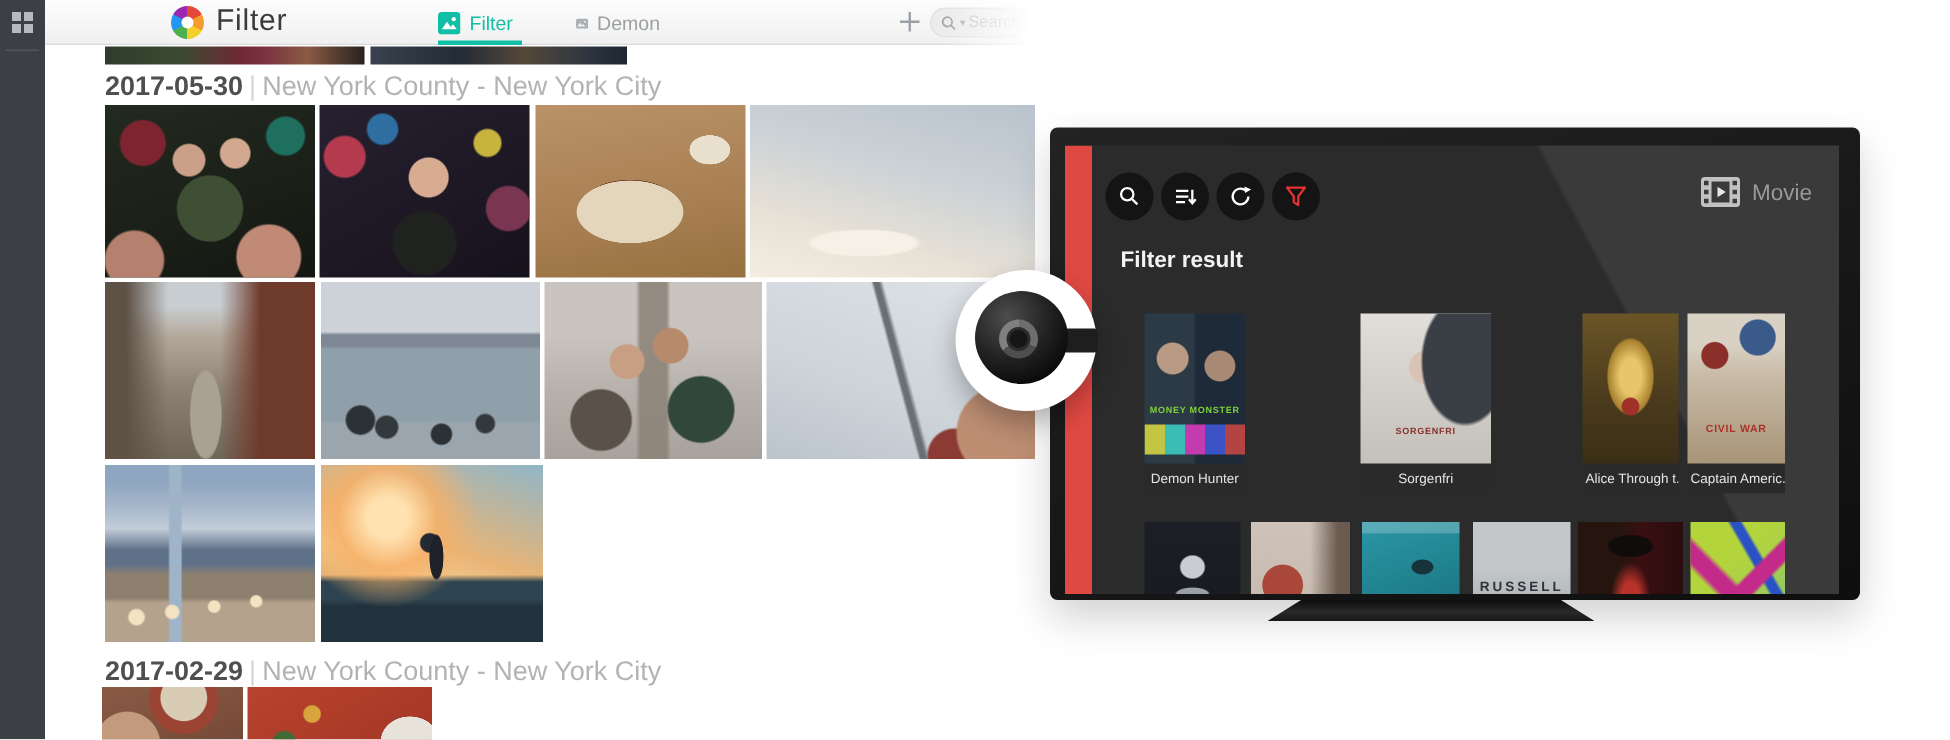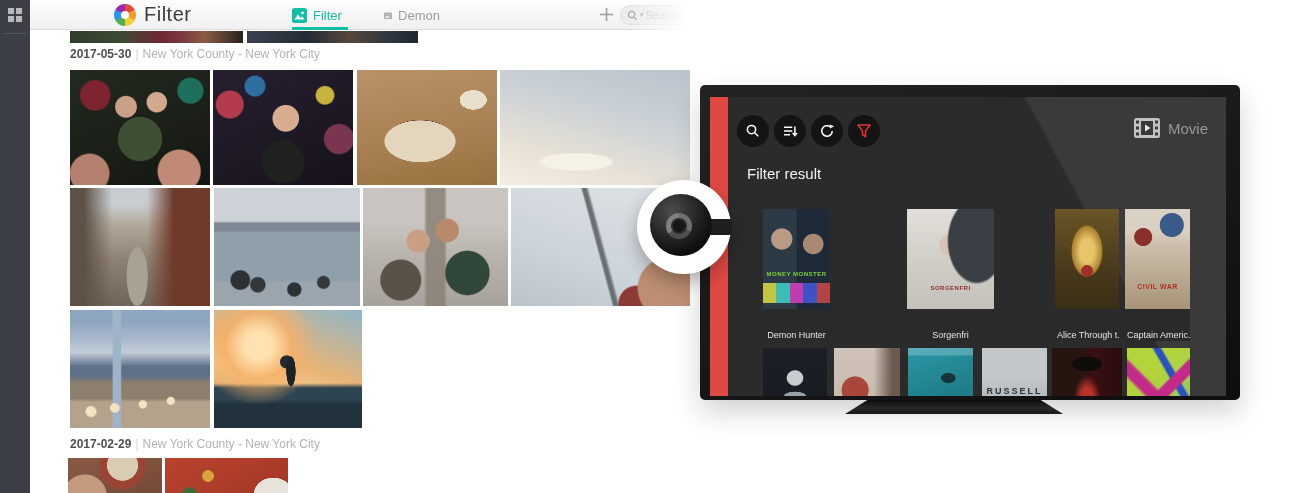--- a/index.html
+++ b/index.html
@@ -31,21 +31,21 @@
                  background:#ececec; border:1px solid #e1e1e1; display:flex; align-items:center; padding:0 6px; gap:2px; z-index:5;}
   .search-pill input { border:none; outline:none; background:transparent; width:36px; font-size:11px; color:#888;
                        font-family:"Liberation Sans",sans-serif;}
   .search-pill input::placeholder { color:#c6c6c6; }
   .caret { font-size:7px; color:#b0b0b0; }
   .topbar-fade { position:absolute; left:630px; top:0; width:64px; height:32px;
                  background:linear-gradient(to right, rgba(255,255,255,0), #fff 90%); z-index:6; pointer-events:none;}
 
   
   .ph { position:absolute; cursor:pointer; }
-  .date-row { position:absolute; left:70px; font-size:12px; color:#b3b3b3; }
+  .date-row { position:absolute; left:70px; font-size:18px; color:#b3b3b3; }
   .date-row b { color:#4f4f4f; font-weight:bold; }
   .date-sep { color:#d5d5d5; margin:0 4px; }
 
   .ph-strip-a { background:linear-gradient(90deg,#2f3c2b 0%,#3c4a33 30%,#6e2833 52%,#7a3340 62%,#8a5a44 78%,#27221e 100%); }
   .ph-strip-b { background:linear-gradient(90deg,#39424e,#232b36 35%,#55483a 60%,#2c3540 85%,#1e2630); }
 
   .ph-r1p1 { background:
     radial-gradient(circle at 40% 32%, #caa188 0 9%, rgba(202,161,136,0) 10%),
     radial-gradient(circle at 62% 28%, #d2a98e 0 8%, rgba(210,169,142,0) 9%),
     radial-gradient(circle at 78% 88%, #c08a76 0 14%, rgba(192,138,118,0) 15%),
@@ -126,26 +126,26 @@
             background:linear-gradient(62deg,#2b2b2b 70%, #3a3a3a 70.5%); }
   .red-stripe { position:absolute; left:0; top:0; width:18px; height:100%; background:#e04843; }
   .tv-stand { position:absolute; left:845px; top:399px; width:218px; height:15px; z-index:9;
               clip-path:polygon(11% 0, 89% 0, 100% 100%, 0 100%);
               background:linear-gradient(#0c0c0c,#2e2e2e 60%,#1a1a1a); }
 
   .tv-btn { position:absolute; width:32px; height:32px; border-radius:50%; background:#141414;
             display:flex; align-items:center; justify-content:center; cursor:pointer; }
   .tv-section { position:absolute; right:18px; top:21px; display:flex; align-items:center; gap:8px; }
   .tv-section-label { font-size:15px; color:#999; }
-  .filter-title { position:absolute; left:37px; top:68px; font-size:15px; font-weight:normal; color:#f2f2f2; }
+  .filter-title { position:absolute; left:37px; top:68px; font-size:15px; font-weight:bold; color:#f2f2f2; }
 
   .card { position:absolute; top:112px; cursor:pointer; }
   .poster { width:100%; height:100px; position:relative; overflow:hidden; }
   .card-label { height:20px; background:#2a2a2a; color:#e4e4e4; font-size:9px; line-height:20px;
-                text-align:center; white-space:nowrap; overflow:hidden; padding:16px 2px; }
+                text-align:center; white-space:nowrap; overflow:hidden; padding:0 2px; }
   .card.selected { top:105px; z-index:3; }
   .card.selected .poster { height:110px; border:2px solid #f2a33c; box-shadow:0 0 8px rgba(242,163,60,.75); }
   .card.selected .card-label { height:22px; line-height:22px; background:#dd4b47; color:#fff; font-size:10px; }
   .card2 { position:absolute; top:251px; height:100px; cursor:pointer; }
 
   .ptxt { position:absolute; width:100%; text-align:center; letter-spacing:.5px; }
 
   .art-r1p1 { background:
     radial-gradient(circle at 28% 30%, #b99a84 0 12%, rgba(185,154,132,0) 13%),
     radial-gradient(circle at 75% 35%, #a88a74 0 12%, rgba(168,138,116,0) 13%),

